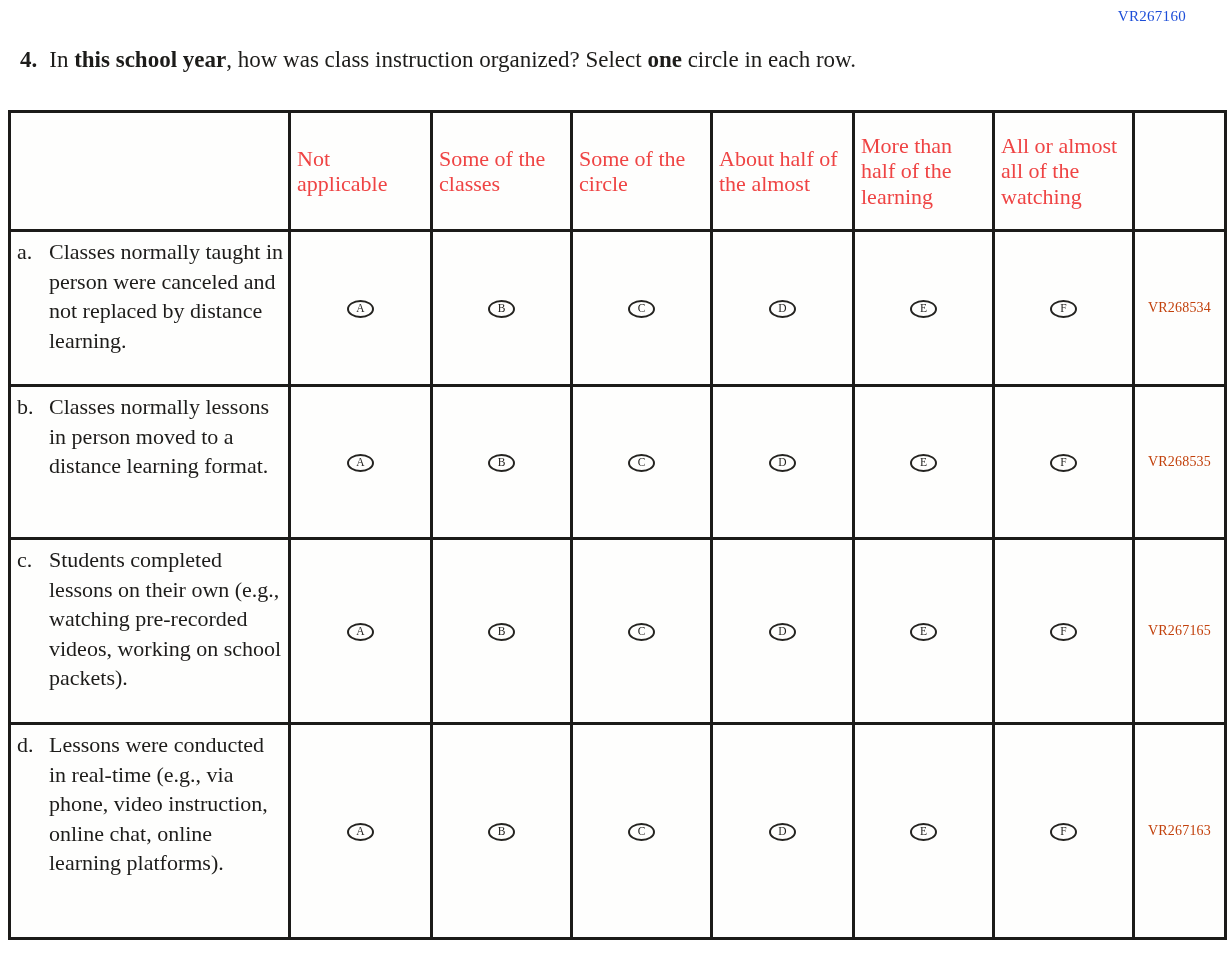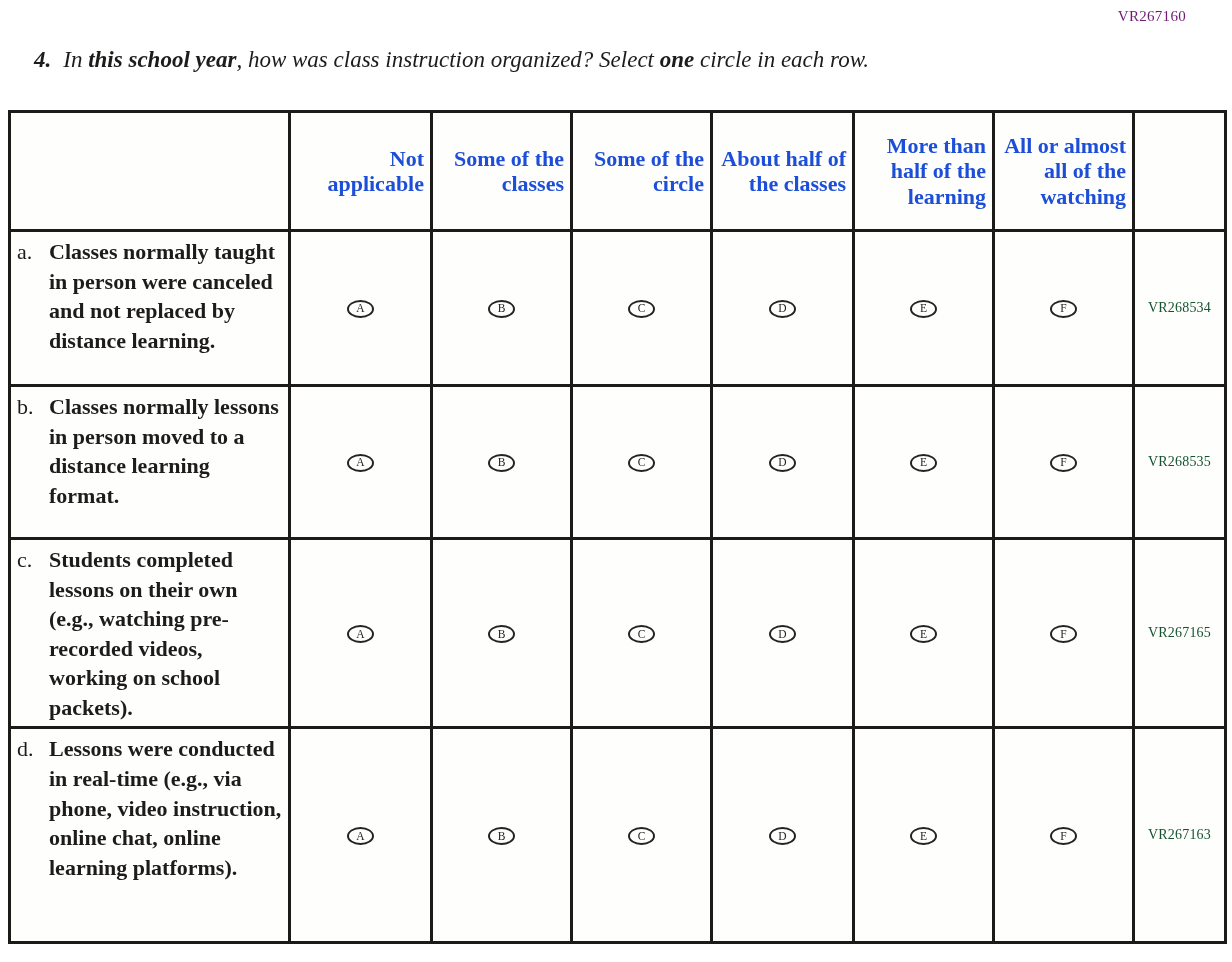--- a/index.html
+++ b/index.html
@@ -11,31 +11,30 @@
     height: 962px;
     position: relative;
     overflow: hidden;
   }
   .form-code-top {
     position: absolute;
     top: 8px;
     right: 46px;
     font-size: 15px;
     letter-spacing: 0.3px;
-    color: #701a75;
+    color: #1d4ed8;
   }
   .question-line {
     position: absolute;
     top: 46px;
-    left: 34px;
+    left: 20px;
     right: 20px;
     font-size: 23px;
     line-height: 1.25;
     color: #1d1c1a;
-    font-style: italic;
   }
   .q-num { font-weight: bold; margin-right: 12px; }
   .bold { font-weight: bold; }
 
   table.survey {
     position: absolute;
     top: 110px;
     left: 8px;
     border-collapse: collapse;
     table-layout: fixed;
@@ -43,51 +42,50 @@
     background: #fefefd;
   }
   table.survey th,
   table.survey td {
     border: 3px solid #1c1b19;
   }
   thead th {
     height: 119px;
     border-bottom: 7px double #1c1b19;
     font-size: 22px;
-    font-weight: bold;
+    font-weight: normal;
     line-height: 1.14;
-    text-align: right;
+    text-align: left;
     vertical-align: middle;
     padding: 2px 6px;
-    color: #1d4ed8;
+    color: #ef4444;
   }
   tbody td { vertical-align: middle; }
   td.stem-cell {
     vertical-align: top;
     padding: 5px 4px 4px 6px;
   }
   .stem-wrap { display: flex; }
   .stem-letter {
     width: 32px;
     flex: 0 0 32px;
     font-size: 22px;
     line-height: 1.345;
   }
   .stem-text {
     flex: 1;
     font-size: 22px;
     line-height: 1.345;
-    font-weight: bold;
   }
   td.answer-cell { text-align: center; }
   td.code-cell {
     text-align: center;
     font-size: 14px;
     letter-spacing: 0.2px;
-    color: #14532d;
+    color: #c2410c;
     padding: 4px 2px;
   }
   tr.row-a td { height: 155px; }
   tr.row-b td { height: 153px; }
   tr.row-c td { height: 185px; }
   tr.row-d td { height: 215px; }
 
   .bubble {
     display: inline-flex;
     align-items: center;
@@ -124,21 +122,21 @@
       <col style="width:140px">
       <col style="width:140px">
       <col style="width:92px">
   </colgroup>
   <thead>
     <tr>
       <th></th>
       <th>Not applicable</th>
       <th>Some of the classes</th>
       <th>Some of the circle</th>
-      <th>About half of the classes</th>
+      <th>About half of the almost</th>
       <th>More than half of the learning</th>
       <th>All or almost all of the watching</th>
       <th></th>
     </tr>
   </thead>
   <tbody>
     <tr class="row-a">
       <td class="stem-cell">
         <div class="stem-wrap">
           <span class="stem-letter">a.</span>

